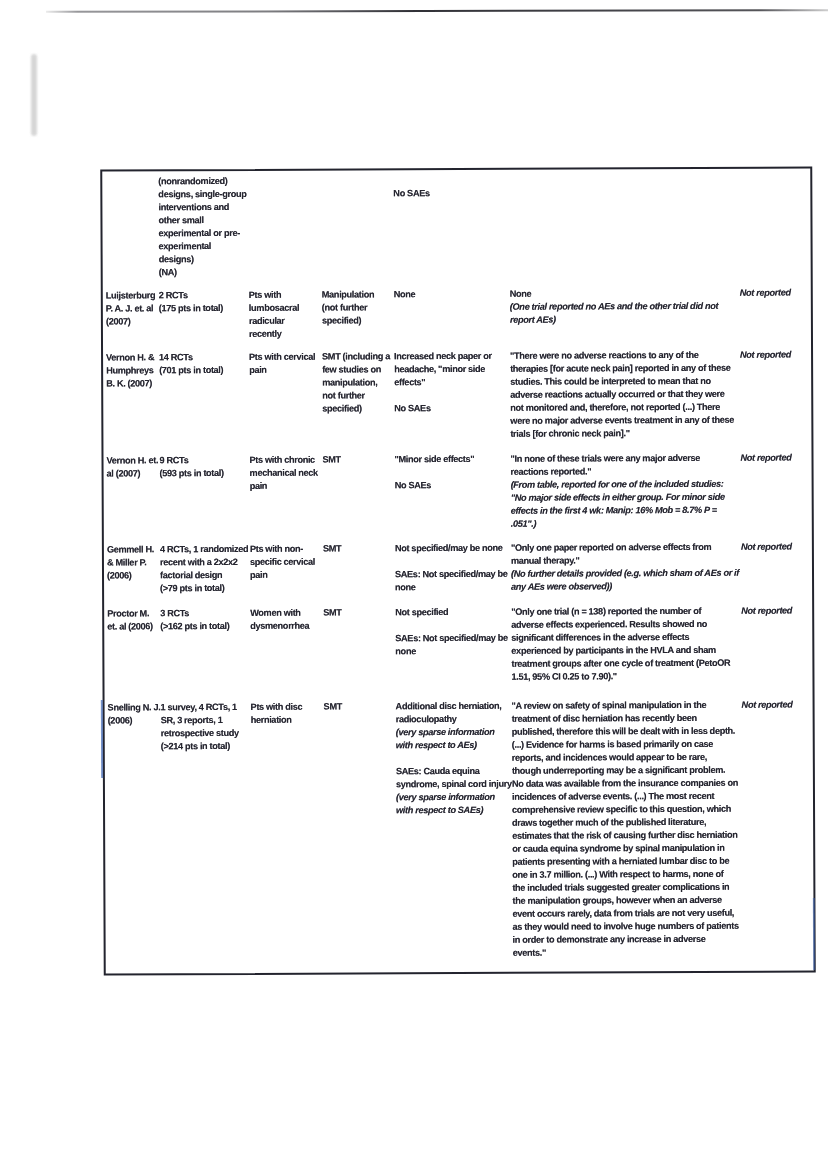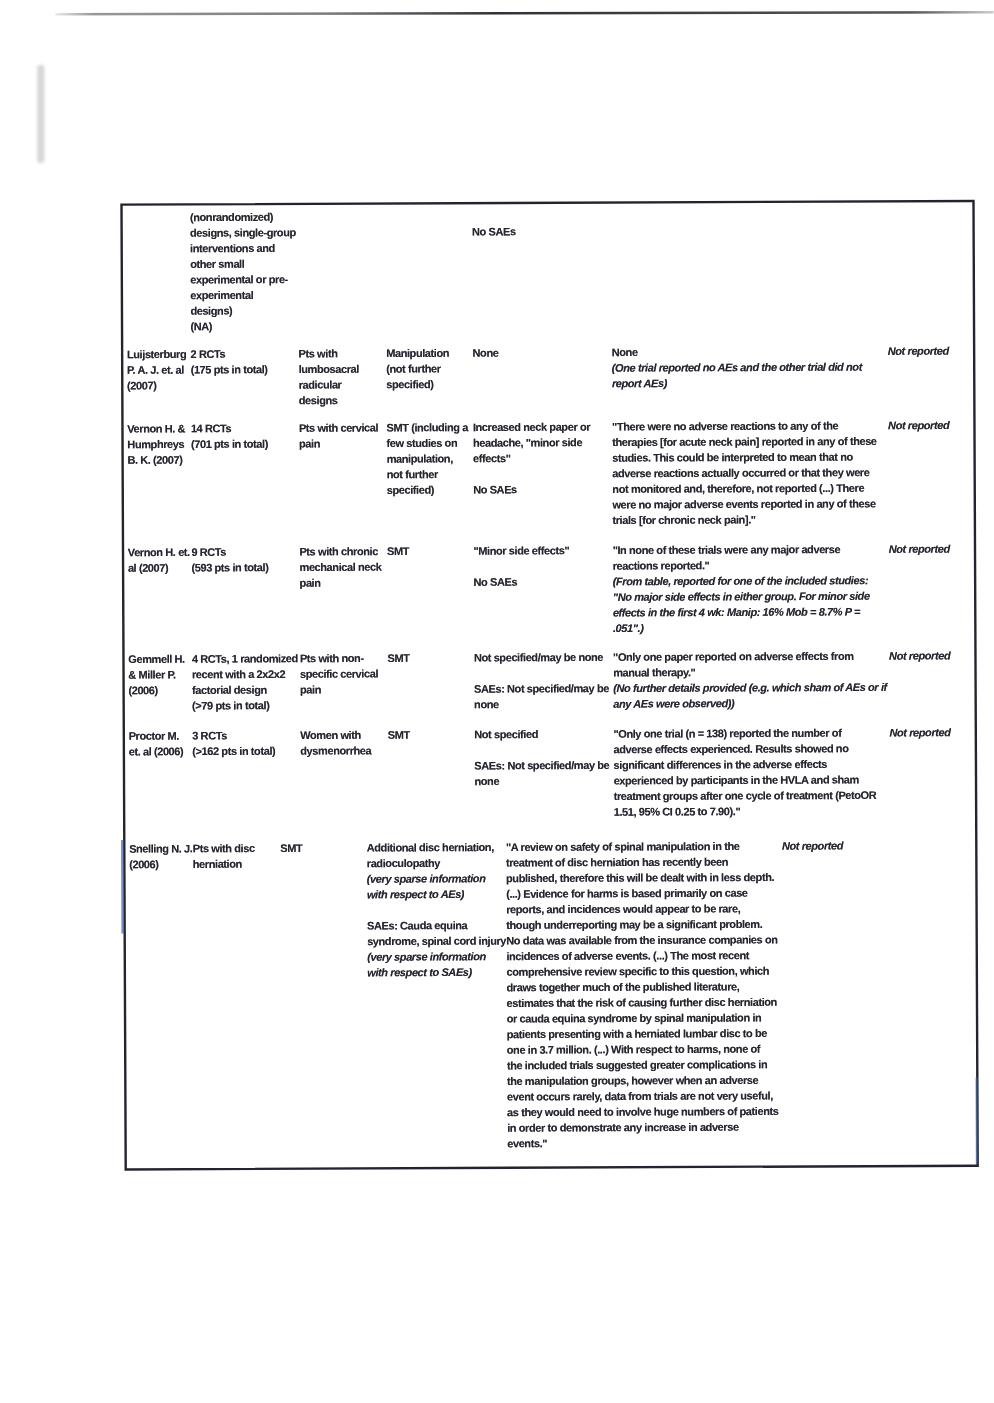--- a/index.html
+++ b/index.html
@@ -98,21 +98,21 @@
           <div class="line">(2007)</div>
         </div>
         <div class="cell c-design">
           <div class="line">2 RCTs</div>
           <div class="line">(175 pts in total)</div>
         </div>
         <div class="cell c-patients">
           <div class="line">Pts with</div>
           <div class="line">lumbosacral</div>
           <div class="line">radicular</div>
-          <div class="line">designs</div>
+          <div class="line">recently</div>
         </div>
         <div class="cell c-intervention">
           <div class="line">Manipulation</div>
           <div class="line">(not further</div>
           <div class="line">specified)</div>
         </div>
         <div class="cell c-adverse_events">
           <div class="line">None</div>
         </div>
         <div class="cell c-quote">
@@ -151,21 +151,21 @@
           <div class="line">effects"</div>
           <div class="line"></div>
           <div class="line">No SAEs</div>
         </div>
         <div class="cell c-quote">
           <div class="line">"There were no adverse reactions to any of the</div>
           <div class="line">therapies [for acute neck pain] reported in any of these</div>
           <div class="line">studies. This could be interpreted to mean that no</div>
           <div class="line">adverse reactions actually occurred or that they were</div>
           <div class="line">not monitored and, therefore, not reported (...) There</div>
-          <div class="line">were no major adverse events reported in any of these</div>
+          <div class="line">were no major adverse events treatment in any of these</div>
           <div class="line">trials [for chronic neck pain]."</div>
         </div>
         <div class="cell c-reported">
           <div class="line">Not reported</div>
         </div>
       </div>
       <div class="t-row r3">
         <div class="cell c-author">
           <div class="line">Vernon H. et.</div>
           <div class="line">al (2007)</div>
@@ -266,20 +266,26 @@
           <div class="line">1.51, 95% CI 0.25 to 7.90)."</div>
         </div>
         <div class="cell c-reported">
           <div class="line">Not reported</div>
         </div>
       </div>
       <div class="t-row r6">
         <div class="cell c-author">
           <div class="line">Snelling N. J.</div>
           <div class="line">(2006)</div>
+        </div>
+        <div class="cell c-design">
+          <div class="line">1 survey, 4 RCTs, 1</div>
+          <div class="line">SR, 3 reports, 1</div>
+          <div class="line">retrospective study</div>
+          <div class="line">(&gt;214 pts in total)</div>
         </div>
         <div class="cell c-patients">
           <div class="line">Pts with disc</div>
           <div class="line">herniation</div>
         </div>
         <div class="cell c-intervention">
           <div class="line">SMT</div>
         </div>
         <div class="cell c-adverse_events">
           <div class="line">Additional disc herniation,</div>

